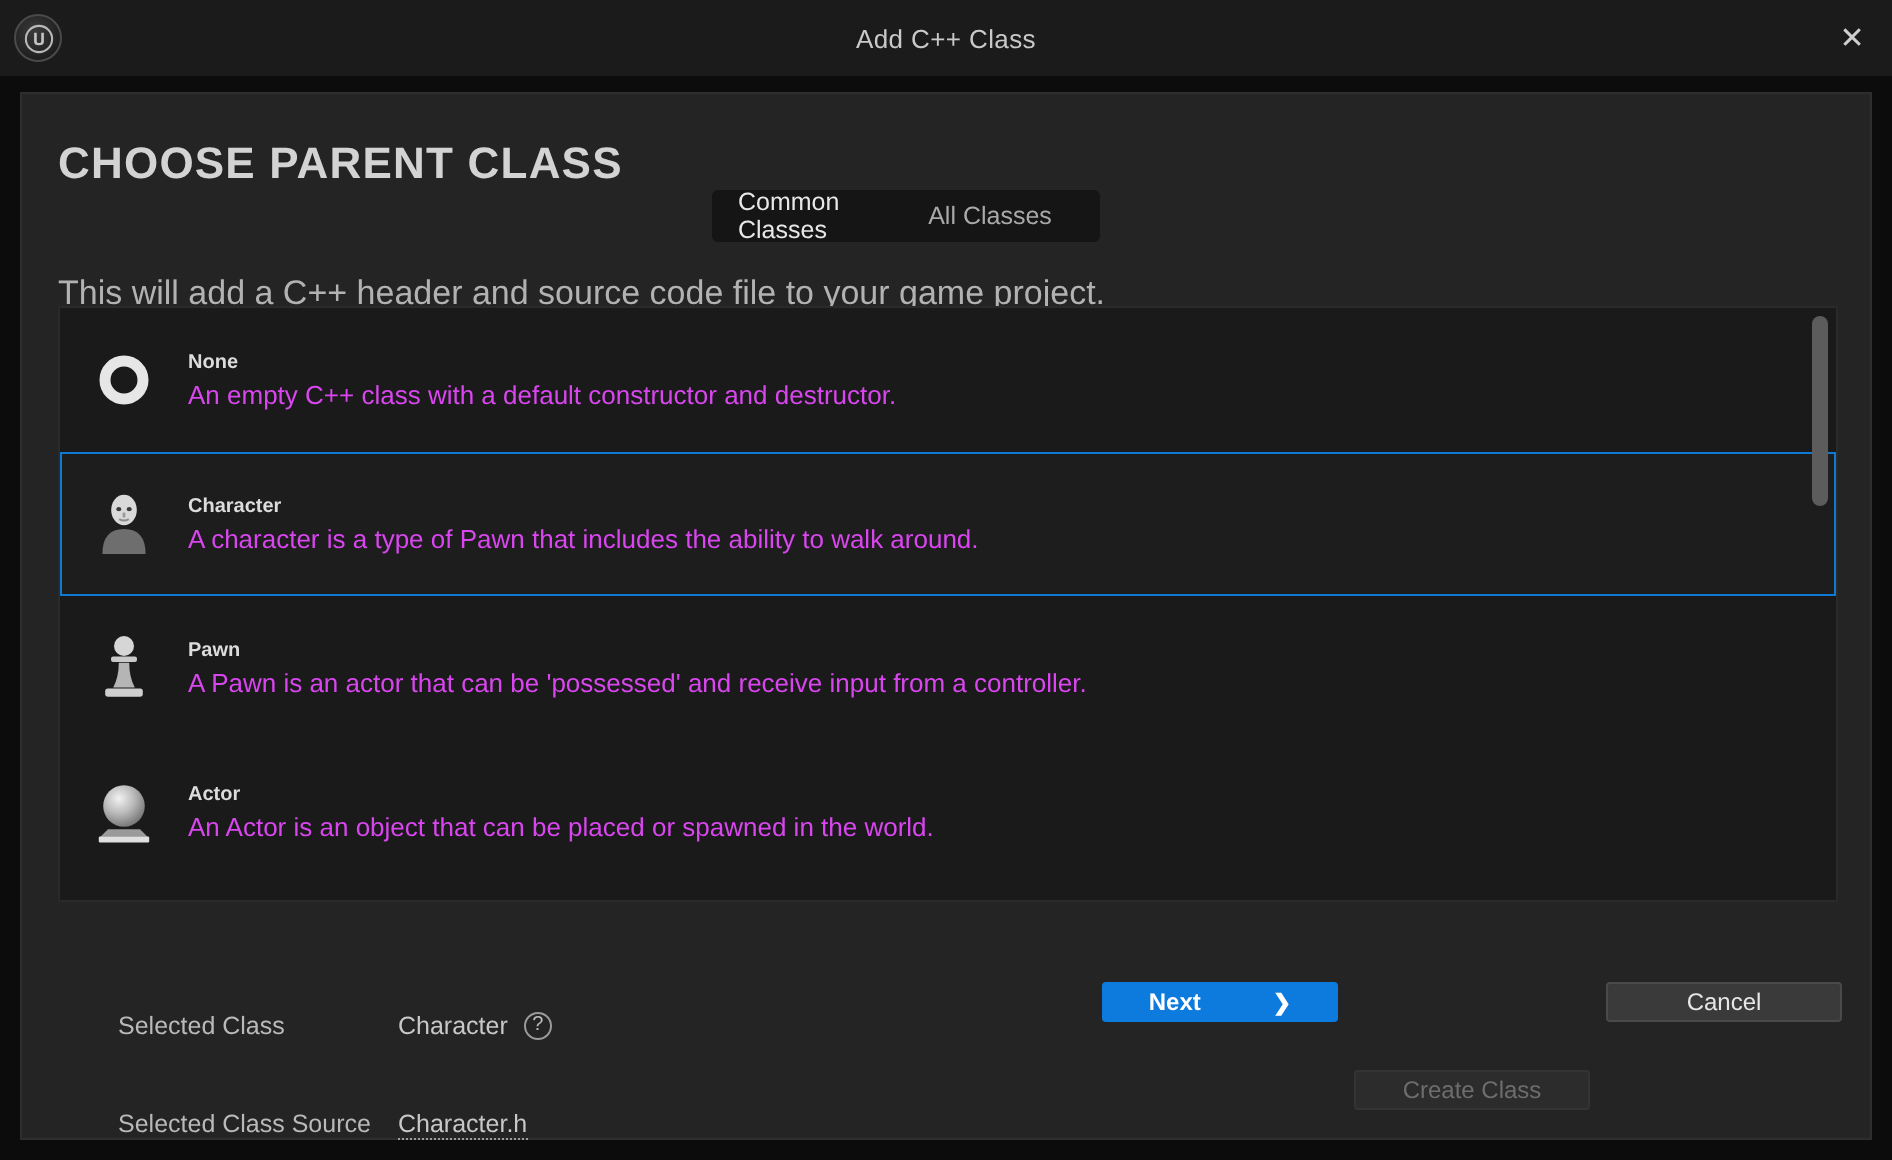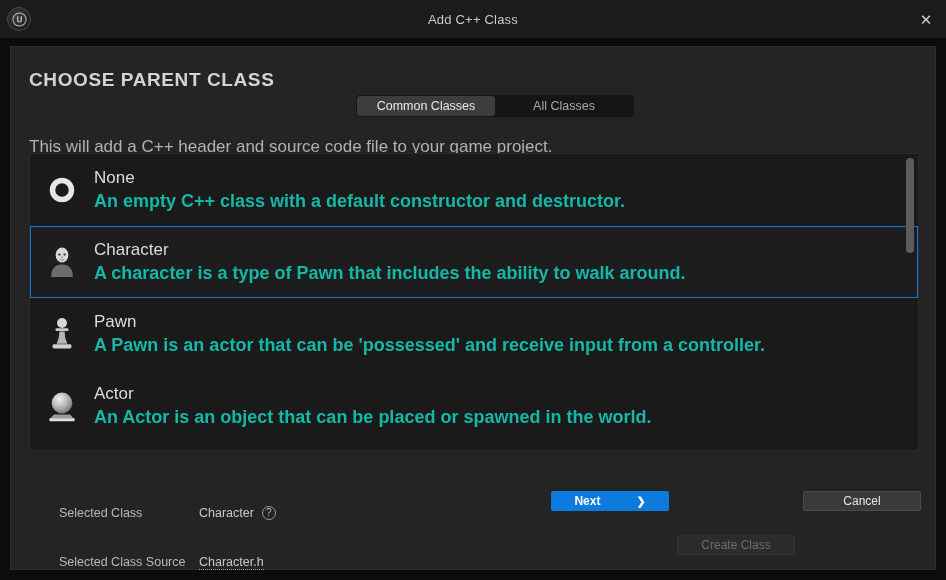--- a/index.html
+++ b/index.html
@@ -64,33 +64,33 @@
     height: 524px;
     background: #242424;
     border: 1px solid #2e2e2e;
     padding: 0 14px;
   }
 
   
   #heading {
     position: absolute;
     left: 18px; top: 22px;
-    font-size: 19px;
+    font-size: 22px;
     font-weight: bold;
     color: #d3d3d3;
     letter-spacing: .6px;
   }
   #tabs {
     position: absolute;
     left: 345px; top: 48px;
-    width: 278px; height: 22px;
+    width: 194px; height: 22px;
     background: #151515;
     border-radius: 3px;
     display: flex;
-    padding: 1px;
+    padding: 13px;
   }
   .tab {
     flex: 1;
     display: flex; align-items: center; justify-content: center;
     font-size: 12.5px;
     color: #a9a9a9;
     border-radius: 3px;
     cursor: pointer;
     user-select: none;
   }
@@ -129,22 +129,22 @@
     border: 1px solid #0e7ad4;
     background: #1d1d1d;
   }
   .row-icon {
     width: 36px; height: 42px;
     flex: 0 0 36px;
     display: flex; align-items: center; justify-content: center;
     margin-right: 14px;
   }
   .row-text { display: flex; flex-direction: column; gap: 3px; }
-  .row-title { font-size: 17px; color: #dcdcdc; }
-  .row-desc  { font-size: 18px; color: #14b8a6; font-weight: bold; }
+  .row-title { font-size: 10px; color: #dcdcdc; font-weight: bold; }
+  .row-desc  { font-size: 13px; color: #d946ef; }
 
   
   #scroll-track {
     position: absolute;
     right: 2px; top: 2px;
     width: 13px;
     height: 294px;
     background: transparent;
   }
   #scroll-thumb {

